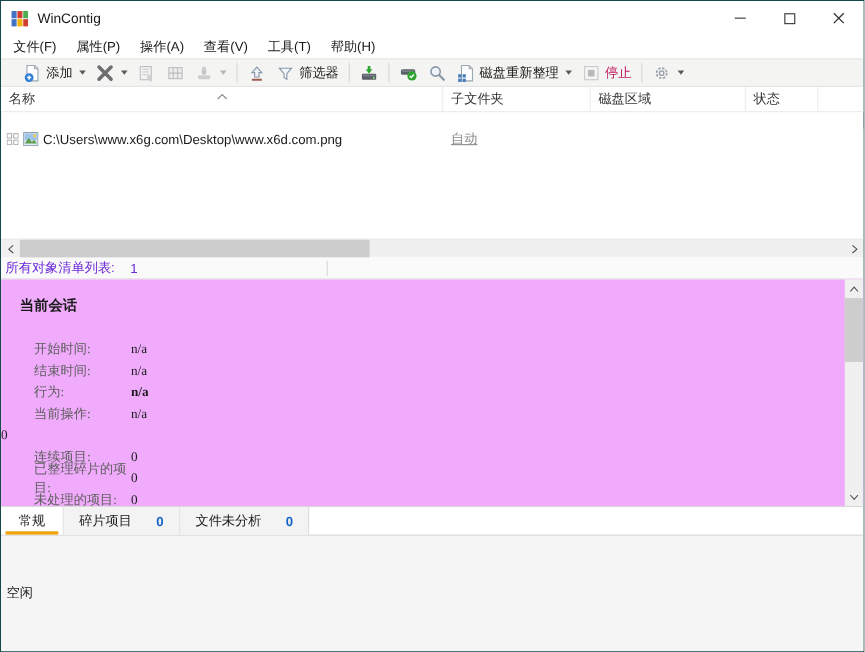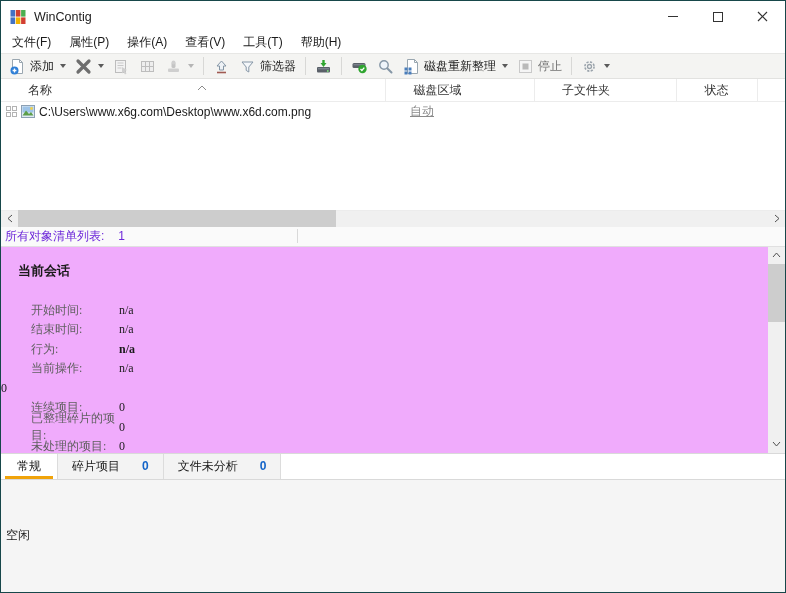--- a/index.html
+++ b/index.html
@@ -13,39 +13,39 @@
   .win-controls { margin-left:auto; display:flex; height:31px; }
   .win-btn { width:45px; height:31px; display:flex; align-items:center; justify-content:center; }
   .glyph-min { width:10px; height:0; border-top:1px solid #333; }
   .glyph-max { width:10px; height:10px; border:1px solid #333; }
 
   
   .menubar { height:21px; flex:0 0 auto; display:flex; align-items:center; background:#fff; padding-left:2px; }
   .menu-item { font-size:12px; color:#1a1a1a; padding:2px 9px; }
 
   
-  .toolbar { height:26px; flex:0 0 auto; display:flex; align-items:center; background:#f4f4f2; border-top:1px solid #e7e7e5; border-bottom:1px solid #e2e2e0; padding:0 4px; gap:1px; }
+  .toolbar { height:26px; flex:0 0 auto; display:flex; align-items:center; background:#f4f4f2; border-top:1px solid #e7e7e5; border-bottom:1px solid #e2e2e0; padding:0 16px; gap:1px; }
   .tbtn { display:flex; align-items:center; gap:4px; padding:2px 4px; font-size:12px; color:#1a1a1a; }
-  .tbtn.disabled { color:#737373; }
+  .tbtn.disabled { color:#be185d; }
   .tsep { width:1px; height:18px; background:#d8d8d6; margin:0 4px; }
   .dd { width:0; height:0; border-left:3.5px solid transparent; border-right:3.5px solid transparent; border-top:4px solid #5a5a5a; margin-left:2px; }
   .dd.disabled { border-top-color:#b5b5b5; }
   .ticon { width:17px; height:17px; flex:0 0 auto; }
 
   
   .list-header { height:23px; flex:0 0 auto; display:flex; background:#fff; border-bottom:1px solid #ececec; position:relative; font-size:12px; color:#333; }
-  .hcol { display:flex; align-items:center; padding-left:7px; border-right:1px solid #ececec; height:100%;margin-left:20px; }
+  .hcol { display:flex; align-items:center; padding-left:7px; border-right:1px solid #ececec; height:100%; }
   .hcol.c1 { width:402px; }
   .hcol.c2 { width:141px; }
   .hcol.c3 { width:134px; }
   .hcol.c4 { width:66px; }
   .hcol.c5 { flex:1; border-right:none; }
   .sort-caret { position:absolute; left:196px; top:1px; }
 
-  .list-body { flex:1 1 auto; background:#fff; overflow:hidden; }
+  .list-body { flex:1 1 auto; background:#fff; overflow:hidden;margin-top:15px; }
   .list-row { height:19px; display:flex; align-items:center; font-size:12px; color:#1a1a1a; }
   .cellc1 { width:402px; display:flex; align-items:center; padding-left:5px; gap:4px; overflow:hidden; white-space:nowrap; }
   .cellc2 { width:141px; color:#8a8a8a; padding-left:7px;text-decoration:underline; }
   .cellc3 { width:134px; padding-left:7px; }
   .cellc4 { width:66px; padding-left:7px; }
 
   
   .hscroll { height:17px; flex:0 0 auto; background:#f0f0f0; display:flex; align-items:center; border-top:1px solid #ececec; }
   .scroll-arrow { width:17px; height:17px; display:flex; align-items:center; justify-content:center; flex:0 0 auto; }
   .hthumb { width:318px; height:17px; background:#cdcdcd; margin-left:0; }
@@ -224,22 +224,22 @@
     </div>
   </div>
 
   <div class="list-header">
     <span class="sort-caret">
       <svg width="10" height="6" viewBox="0 0 10 6">
           <path d="M1 5 L5 1 L9 5" stroke="#8a8a8a" fill="none"></path>
         </svg>
     </span>
     <div class="hcol c1">名称</div>
+    <div class="hcol c3">子文件夹</div>
     <div class="hcol c2">磁盘区域</div>
-    <div class="hcol c3">子文件夹</div>
     <div class="hcol c4">状态</div>
     <div class="hcol c5"></div>
   </div>
 
   <div class="list-body">
     <div class="list-row">
       <div class="cellc1">
         <svg width="11" height="11" viewBox="0 0 11 11">
           <rect x="0.5" y="0.5" width="4" height="4" fill="none" stroke="#b3b3b3"></rect>
           <rect x="6.5" y="0.5" width="4" height="4" fill="none" stroke="#b3b3b3"></rect>

